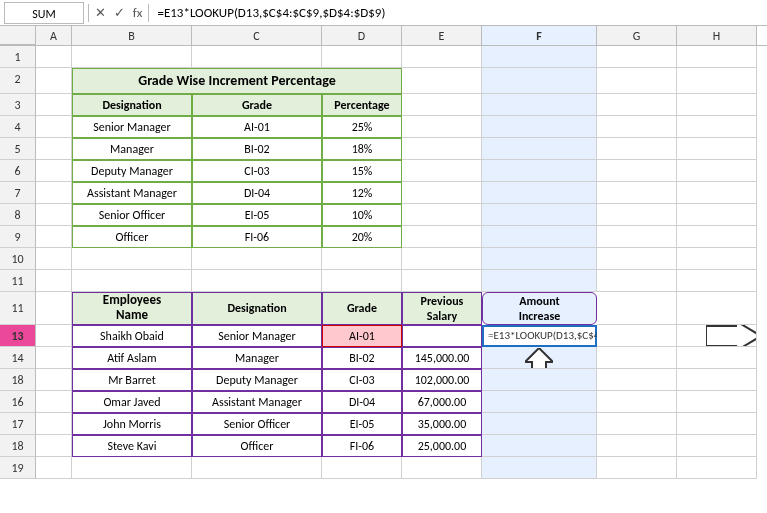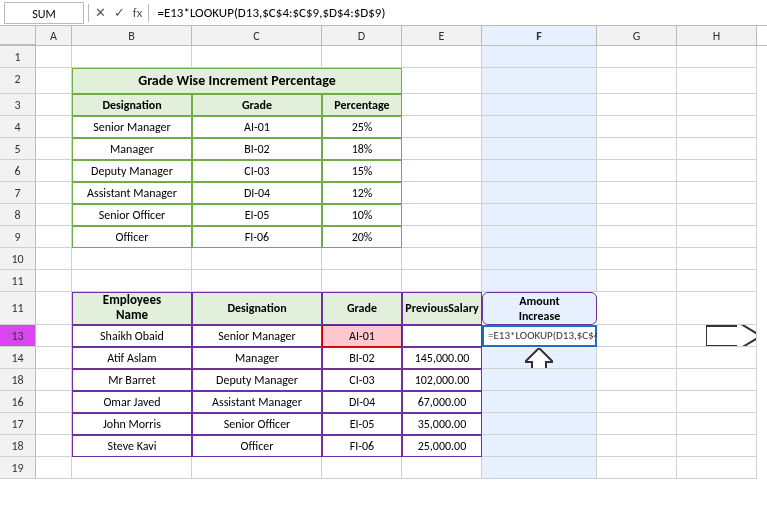--- a/index.html
+++ b/index.html
@@ -103,22 +103,22 @@
       background: #f2f2f2;
       border-right: 1px solid #bbb;
       border-bottom: 1px solid #d0d0d0;
       text-align: center;
       font-size: 12px;
       line-height: 22px;
       color: #333;
       user-select: none;
     }
     .row-header.selected {
-      background: #d946ef;
-      font-weight: normal;
+      background: #ec4899;
+      font-weight: bold;
     }
     .grid-row.tall .row-header {
       line-height: 33px;
     }
     .cell {
       border-right: 1px solid #d0d0d0;
       border-bottom: 1px solid #d0d0d0;
       font-size: 12px;
       padding: 1px 4px;
       overflow: hidden;
@@ -356,21 +356,21 @@
 
       <div class="grid-row tall">
         <div class="row-header" style="line-height:33px;">11</div>
         <div class="cell cA"></div>
         <div class="cell header-purple cB center bold" style="font-size:13px;flex-direction:column;justify-content:flex-end;text-align:center;">
             <span>Employees</span>
             <span>Name</span>
           </div>
         <div class="cell header-purple cC center bold">Designation</div>
         <div class="cell header-purple cD center bold">Grade</div>
-        <div class="cell header-purple cE center bold" style="flex-direction:row;text-align:center;">
+        <div class="cell header-purple cE center bold" style="flex-direction:column;text-align:center;">
             <span>Previous</span>
             <span>Salary</span>
           </div>
         <div class="cell header-purple cF center bold active-col" style="flex-direction:column;text-align:center;border-radius:6px;">
             <span>Amount</span>
             <span>Increase</span>
           </div>
         <div class="cell cG"></div>
         <div class="cell cH"></div>
       </div>

